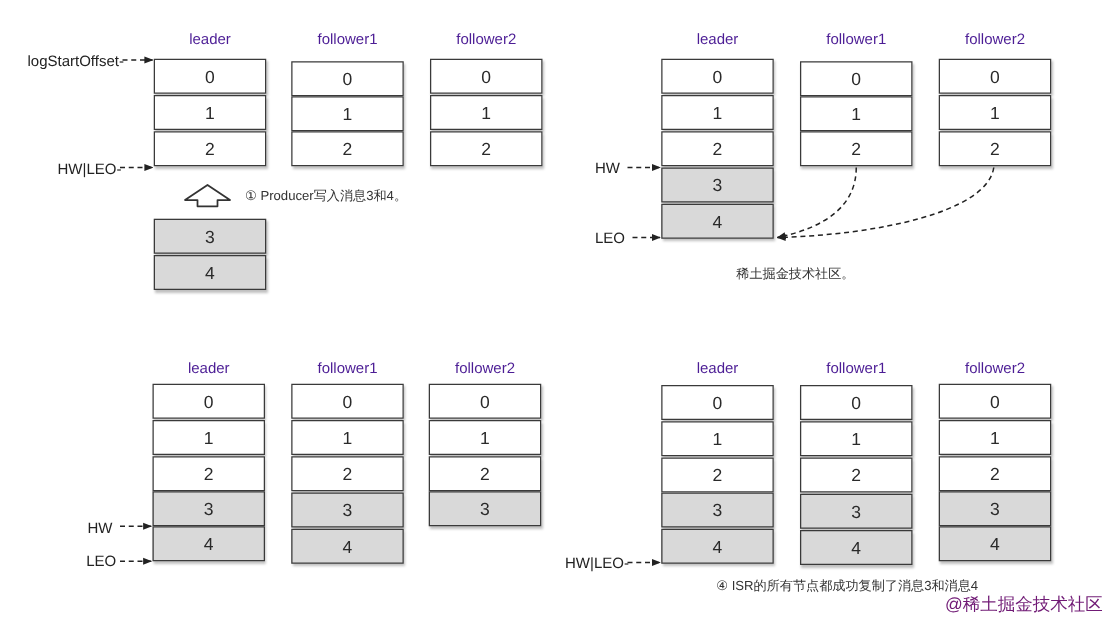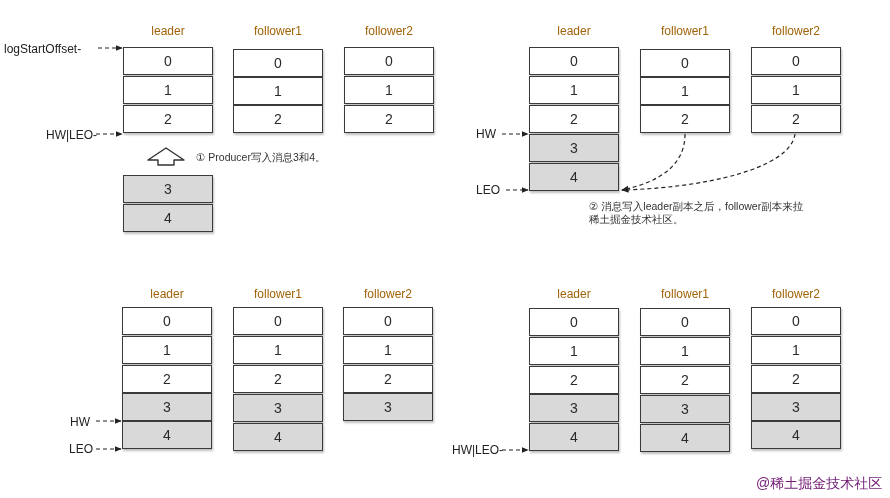--- a/index.html
+++ b/index.html
@@ -1,19 +1,19 @@
 <!DOCTYPE html>
 <html><head>
   <meta charset="utf-8">
   <style>
     html, body { margin: 0; padding: 0; background: #ffffff; }
     body { width: 890px; height: 498px; position: relative; overflow: hidden;
            font-family: "Liberation Sans", "DejaVu Sans", sans-serif; color: #222; }
     .panel { position: absolute; left: 0; top: 0; width: 890px; height: 498px; }
-    .col-head { position: absolute; width: 92px; text-align: center; font-size: 12px; color: #a16207; }
+    .col-head { position: absolute; width: 92px; text-align: center; font-size: 12px; color: #4c1d95; }
     .cell { position: absolute; width: 88px; height: 26px; border: 1.5px solid #3a3a3a;
             box-sizing: content-box; text-align: center; line-height: 26px; font-size: 14px;
             color: #2a2a2a; background: #ffffff; box-shadow: 1px 2px 2px rgba(0,0,0,0.25); }
     .cell.new { background: #d9d9d9; }
     .ptr { position: absolute; font-size: 12px; color: #222; white-space: nowrap; text-align: right; }
     .caption { position: absolute; font-size: 10px; color: #333; white-space: nowrap; line-height: 13px; font-weight: bold; }
     .watermark { position: absolute; font-size: 14px; color: #701a75; white-space: nowrap; }
     svg.overlay { position: absolute; left: 0; top: 0; width: 890px; height: 498px; pointer-events: none; }
   </style>
 </head>
@@ -32,21 +32,21 @@
   <div class="cell" style="left:233px;top:77px">1</div>
   <div class="cell" style="left:233px;top:105px">2</div>
 
   <div class="cell" style="left:344px;top:47px">0</div>
   <div class="cell" style="left:344px;top:76px">1</div>
   <div class="cell" style="left:344px;top:105px">2</div>
 
   <div class="cell new" style="left:123px;top:175px">3</div>
   <div class="cell new" style="left:123px;top:204px">4</div>
 
-  <div class="ptr" style="left:4px;top:42px">logStartOffset-</div>
+  <div class="ptr" style="left:22px;top:42px">logStartOffset-</div>
   <div class="ptr" style="left:46px;top:128px">HW|LEO-</div>
 
   <div class="caption" style="left:196px;top:151px;font-weight:normal;font-size:10.5px">① Producer写入消息3和4。</div>
 </div>
 
 <div class="panel">
   <div class="col-head" style="left:528px;top:24px">leader</div>
   <div class="col-head" style="left:639px;top:24px">follower1</div>
   <div class="col-head" style="left:750px;top:24px">follower2</div>
 
@@ -60,21 +60,20 @@
   <div class="cell" style="left:640px;top:77px">1</div>
   <div class="cell" style="left:640px;top:105px">2</div>
 
   <div class="cell" style="left:751px;top:47px">0</div>
   <div class="cell" style="left:751px;top:76px">1</div>
   <div class="cell" style="left:751px;top:105px">2</div>
 
   <div class="ptr" style="left:476px;top:127px">HW</div>
   <div class="ptr" style="left:476px;top:183px">LEO</div>
 
-  <div class="caption" style="left:589px;top:200px;font-weight:normal;font-size:10.5px">② 消息写入leader副本之后，follower副本来拉</div>
   <div class="caption" style="left:589px;top:213px;font-weight:normal;font-size:10.5px">稀土掘金技术社区。</div>
 </div>
 
 <div class="panel">
   <div class="col-head" style="left:121px;top:287px">leader</div>
   <div class="col-head" style="left:232px;top:287px">follower1</div>
   <div class="col-head" style="left:342px;top:287px">follower2</div>
 
   <div class="cell" style="left:122px;top:307px">0</div>
   <div class="cell" style="left:122px;top:336px">1</div>
@@ -116,20 +115,21 @@
   <div class="cell new" style="left:640px;top:424px">4</div>
 
   <div class="cell" style="left:751px;top:307px">0</div>
   <div class="cell" style="left:751px;top:336px">1</div>
   <div class="cell" style="left:751px;top:365px">2</div>
   <div class="cell new" style="left:751px;top:393px">3</div>
   <div class="cell new" style="left:751px;top:421px">4</div>
 
   <div class="ptr" style="left:452px;top:443px">HW|LEO-</div>
 
+  <div class="caption" style="left:573px;top:463px;font-weight:normal;font-size:10.5px">④ ISR的所有节点都成功复制了消息3和消息4</div>
 </div>
 
 <div class="watermark" style="left:756px;top:475px">@稀土掘金技术社区</div>
 
 <svg class="overlay" viewBox="0 0 890 498">
   <defs>
     <marker id="ah" viewBox="0 0 10 10" refX="9" refY="5" markerWidth="6" markerHeight="6" orient="auto">
       <path d="M0,1 L10,5 L0,9 Z" fill="#222"></path>
     </marker>
   </defs>

